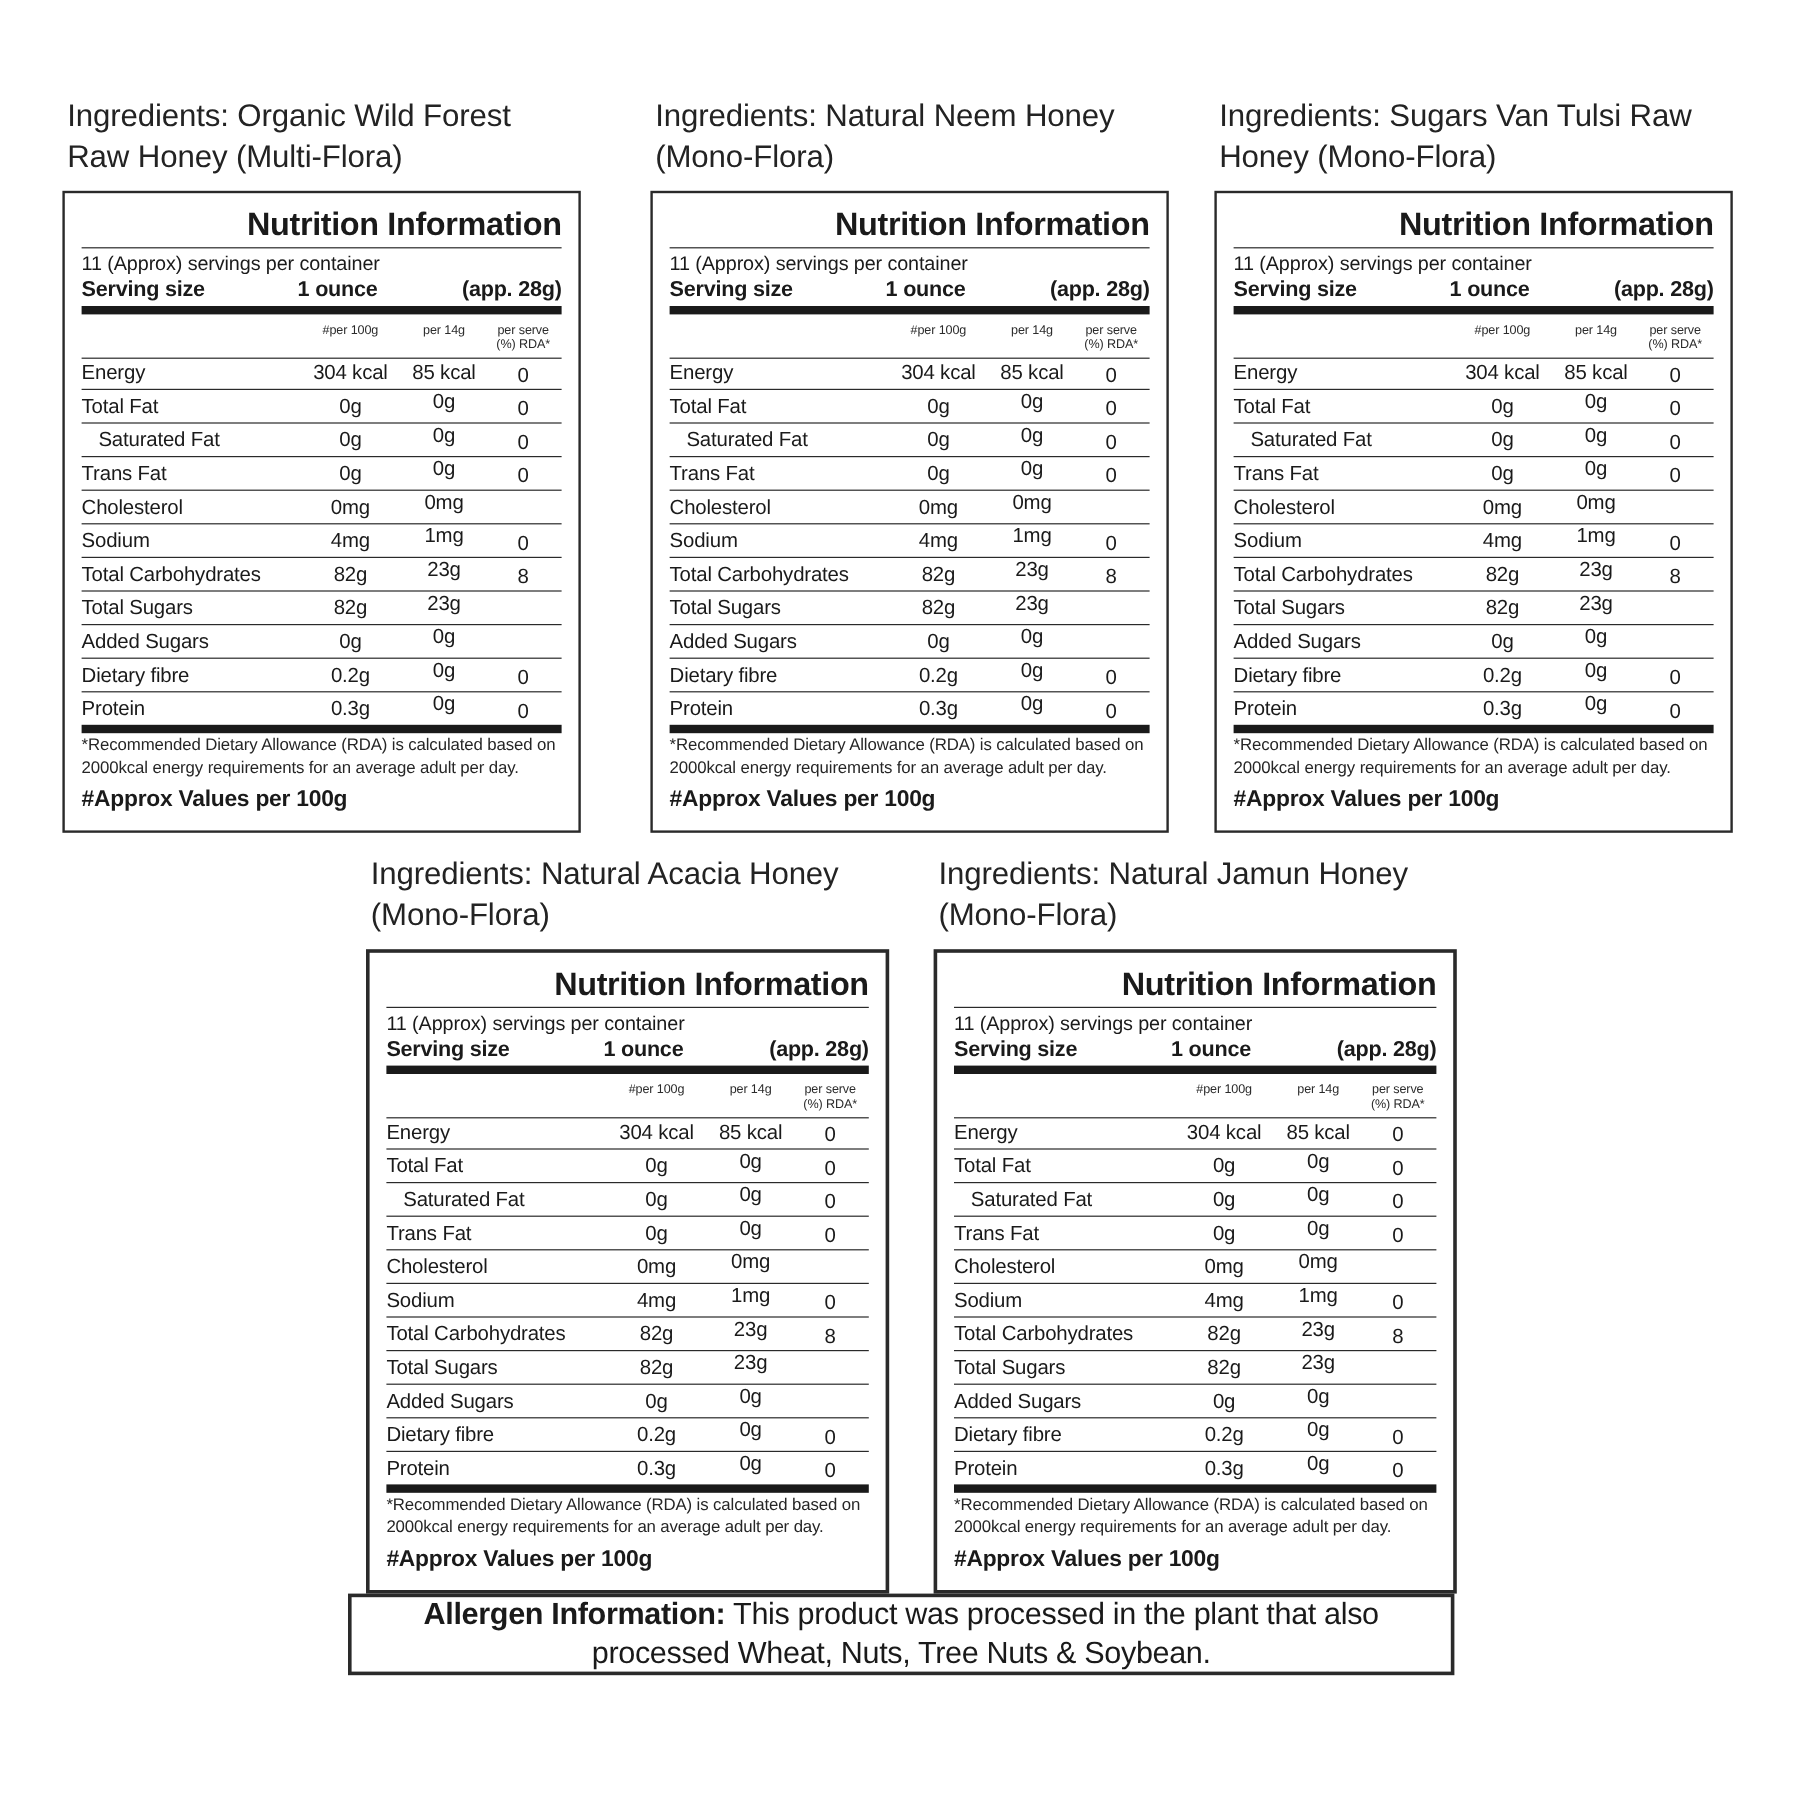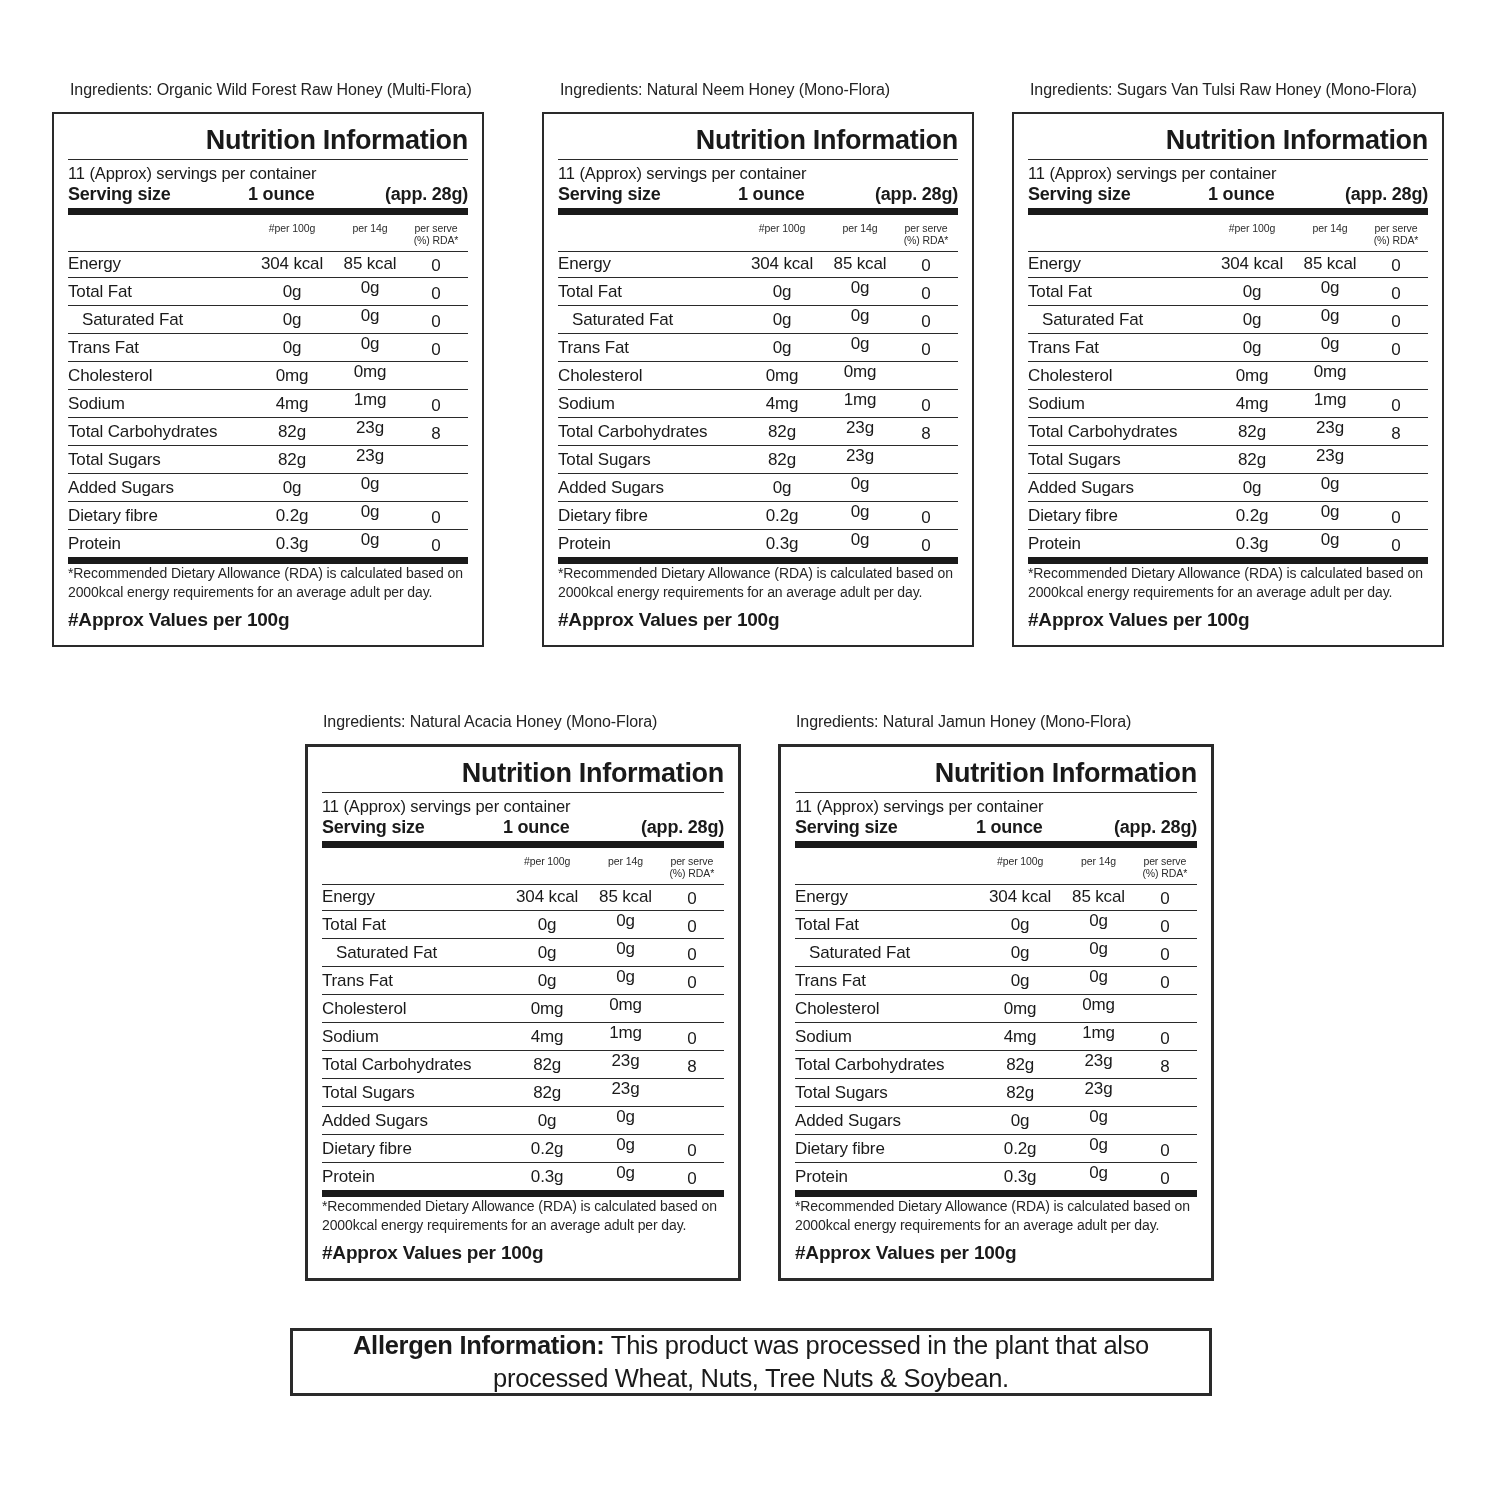--- a/index.html
+++ b/index.html
@@ -11,25 +11,25 @@
     font-family: "Liberation Sans", sans-serif;
     color: #1a1a1a;
     overflow: hidden;
   }
 
   .page { position: relative; width: 1500px; height: 1500px; }
 
   
   .card-wrap { position: absolute; }
   .ingredients {
-    font-size: 16px;
+    font-size: 26px;
     line-height: 1.30;
     color: #232323;
     letter-spacing: -0.1px;
-    margin: 0 0 11px 18px;
+    margin: 0 0 11px 4px;
     font-weight: 400;
   }
   .panel {
     border: 2px solid #2a2a2a;
     background: #fff;
     padding: 12px 14px 14px 14px;
   }
   .panel.thick { border-width: 3px; }
 
   .ni-title {

